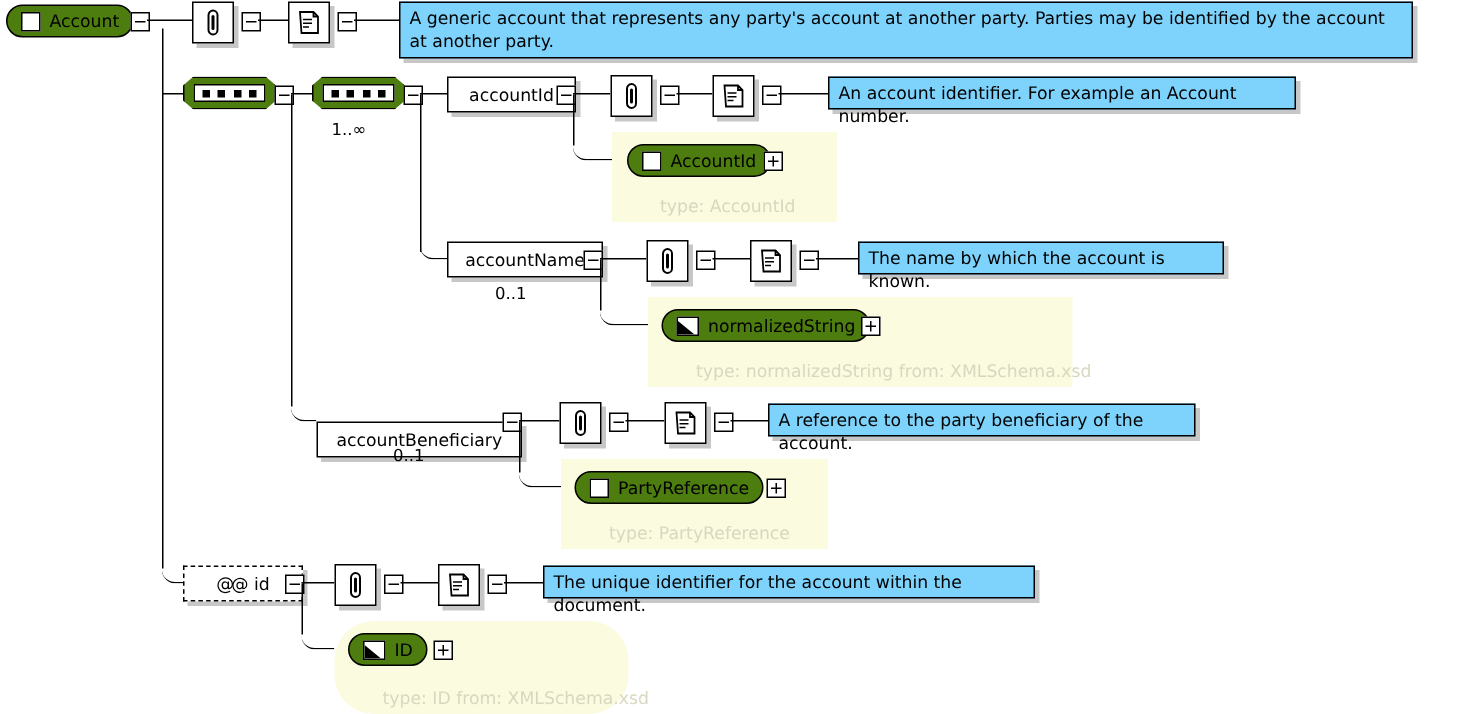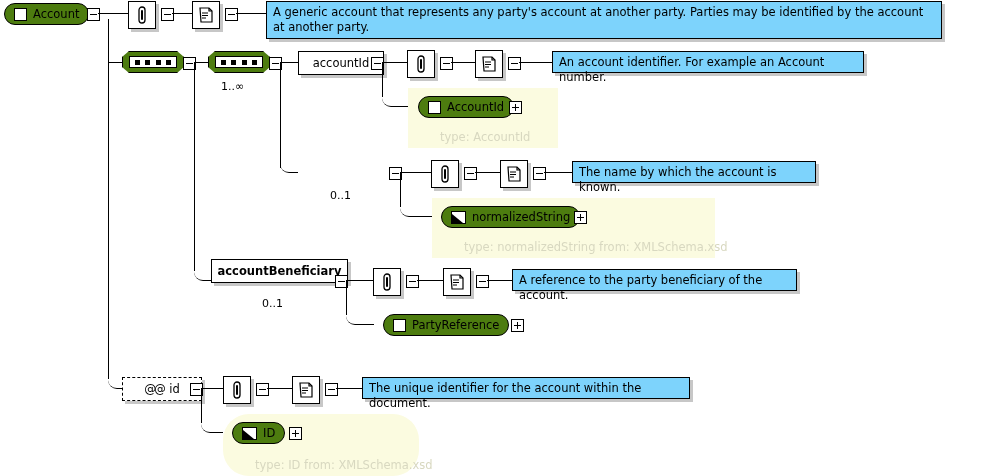--- a/index.html
+++ b/index.html
@@ -228,20 +228,23 @@
     <div class="tlabel">type: AccountId</div>
   </div>
   <div class="octwrap" style="left:418px;top:96px;">
     <div class="oct rounded">
       <span class="gl-square"></span>
       <span>AccountId</span>
     </div>
   </div>
   <div class="tog plus" style="left:509px;top:101px;"></div>
 
+  <div class="elembox shadow" style="position:absolute;left:298px;top:161px;width:86px;">
+    <span>accountName</span>
+  </div>
   <div class="card" style="left:330px;top:189px;">0..1</div>
   <div class="tog" style="left:389px;top:167px;"></div>
 
   <div class="vline" style="left:400px;top:173px;height:34px;"></div>
   <div class="hline" style="left:400px;top:172px;width:31px;"></div>
   <div class="elbow" style="left:400px;top:200px;width:32px;height:16px;border-left:none;"></div>
 
   <div class="iconbox shadow" style="position:absolute;left:431px;top:160px;">
     <span class="ico-clip">
       <svg width="16" height="18" viewBox="0 0 16 18">
@@ -271,21 +274,21 @@
     <div class="tlabel">type: normalizedString from: XMLSchema.xsd</div>
   </div>
   <div class="octwrap" style="left:441px;top:206px;">
     <div class="oct rounded">
       <span class="gl-simple"></span>
       <span>normalizedString</span>
     </div>
   </div>
   <div class="tog plus" style="left:574px;top:211px;"></div>
 
-  <div class="elembox shadow" style="position:absolute;left:211px;top:259px;width:119px;font-weight:bold;">
+  <div class="elembox shadow" style="position:absolute;left:211px;top:281px;width:119px;">
     <span>accountBeneficiary</span>
   </div>
   <div class="card" style="left:262px;top:297px;">0..1</div>
   <div class="tog" style="left:335px;top:275px;"></div>
 
   <div class="vline" style="left:346px;top:281px;height:34px;"></div>
   <div class="hline" style="left:346px;top:280px;width:27px;"></div>
   <div class="elbow" style="left:346px;top:308px;width:28px;height:16px;border-left:none;"></div>
 
   <div class="iconbox shadow" style="position:absolute;left:373px;top:268px;">
@@ -306,20 +309,23 @@
         <path d="M11 1 v3 h3" fill="none" stroke="#000" stroke-width="1.2"></path>
         <path d="M4 6 h6 M4 8.5 h6 M4 11 h4" stroke="#000" stroke-width="1.1"></path>
       </svg>
     </span>
   </div>
   <div class="tog" style="left:476px;top:275px;"></div>
   <div class="hline" style="left:487px;top:280px;width:25px;"></div>
 
   <div class="docbox shadow" style="position:absolute;left:512px;top:269px;width:285px;height:22px;line-height:15px;">A reference to the party beneficiary of the account.</div>
 
+  <div class="typepanel" style="left:374px;top:306px;width:178px;height:60px;">
+    <div class="tlabel">type: PartyReference</div>
+  </div>
   <div class="octwrap" style="left:383px;top:314px;">
     <div class="oct rounded">
       <span class="gl-square"></span>
       <span>PartyReference</span>
     </div>
   </div>
   <div class="tog plus" style="left:511px;top:319px;"></div>
 
   <div class="elembox dashed shadow" style="position:absolute;left:122px;top:377px;width:62px;gap:5px;">
     <span class="at-sym">@</span>

